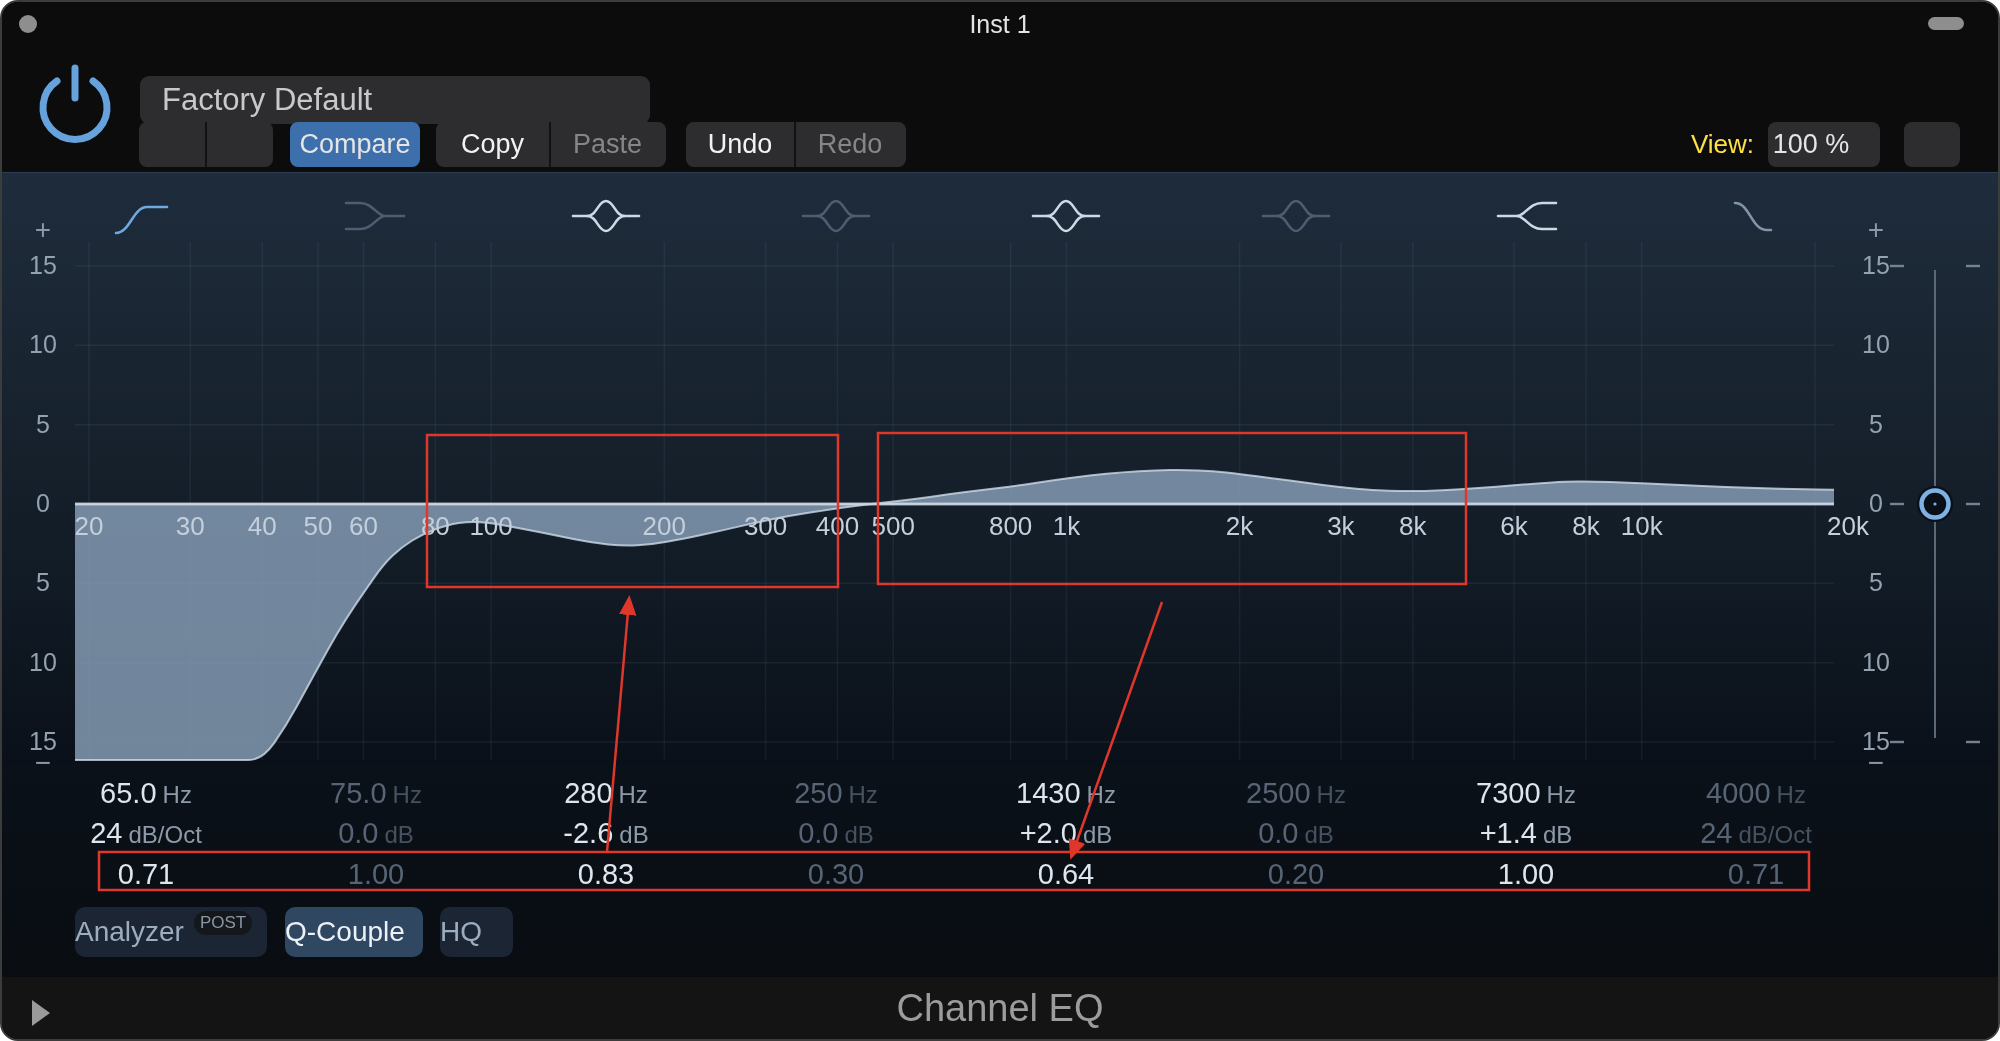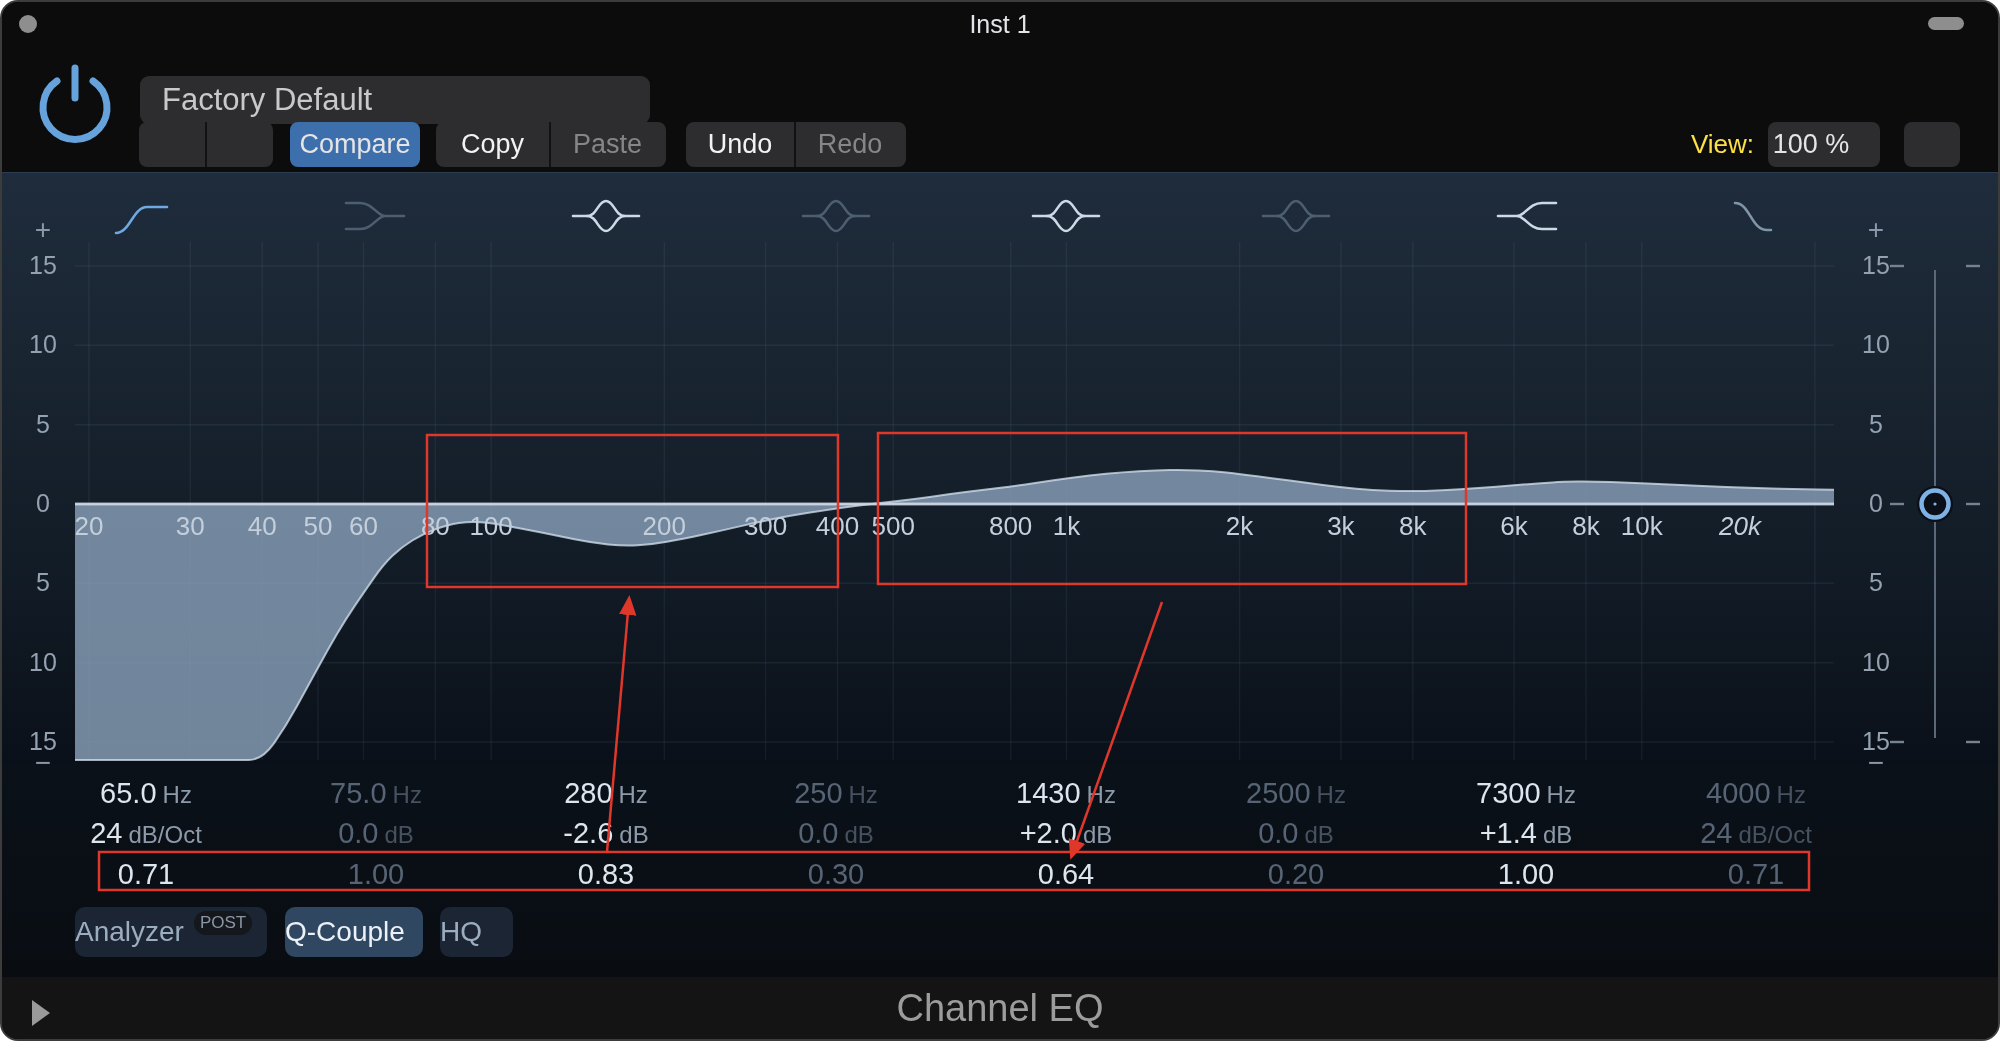--- a/index.html
+++ b/index.html
@@ -235,21 +235,21 @@
         <div class="tick" style="left:790.4825565054883px;top:509px;">400</div>
         <div class="tick" style="left:846.2348869890233px;top:509px;">500</div>
         <div class="tick" style="left:963.6651130109767px;top:509px;">800</div>
         <div class="tick" style="left:1019.4174434945116px;top:509px;">1k</div>
         <div class="tick" style="left:1192.6px;top:509px;">2k</div>
         <div class="tick" style="left:1293.9053013347334px;top:509px;">3k</div>
         <div class="tick" style="left:1365.7825565054884px;top:509px;">8k</div>
         <div class="tick" style="left:1467.087857840222px;top:509px;">6k</div>
         <div class="tick" style="left:1538.9651130109767px;top:509px;">8k</div>
         <div class="tick" style="left:1594.7174434945114px;top:509px;">10k</div>
-        <div class="tick" style="left:1693px;top:509px;font-style:italic;">20k</div>
+        <div class="tick" style="left:1801px;top:509px;">20k</div>
       </div>
 
   <div class="abs" style="left:1850px;top:769px;width:140px;text-align:center;color:#8d9aa9;font-size:28px;">Gain</div>
   <div class="abs" style="left:1840px;top:812px;width:150px;text-align:center;white-space:nowrap;">
     <span style="color:#dde5ee;font-size:30px;">0.0</span>
     <span style="color:#8d9aaa;font-size:19px;">dB</span>
   </div>
 
   <div class="abs" id="lower"></div>
   <div class="abs" id="params" style="left:0;top:0;width:2000px;height:1041px;">

